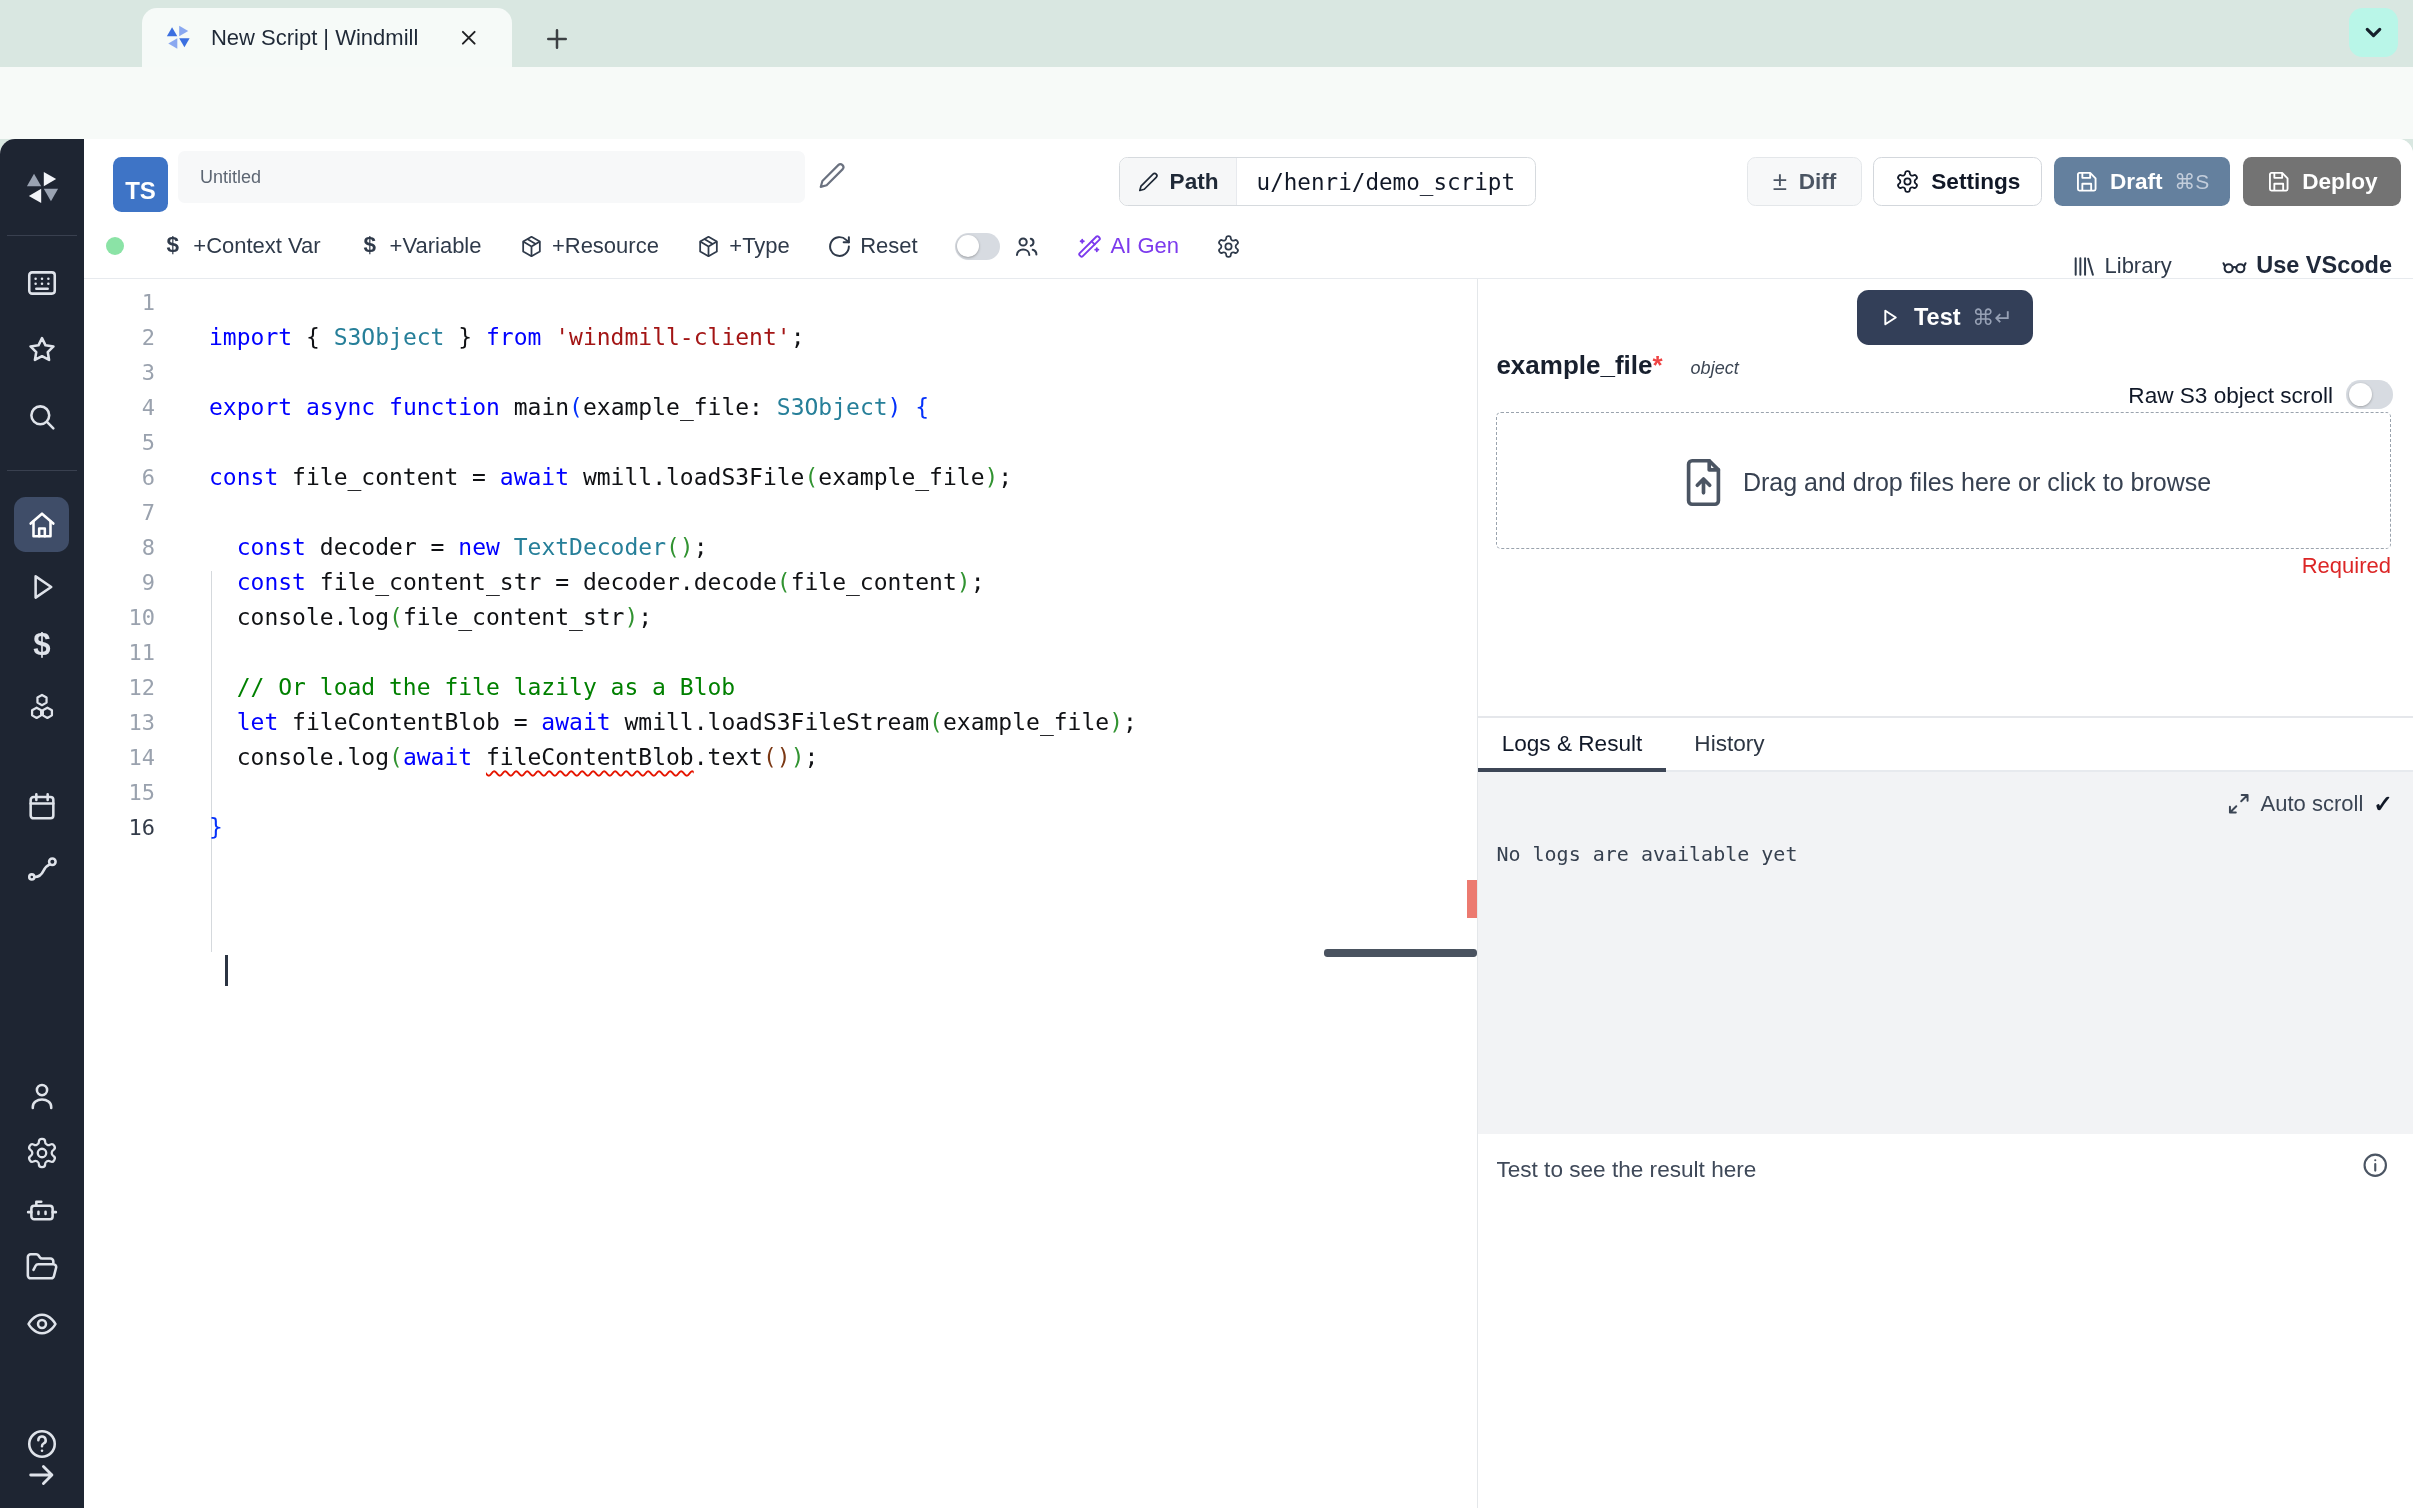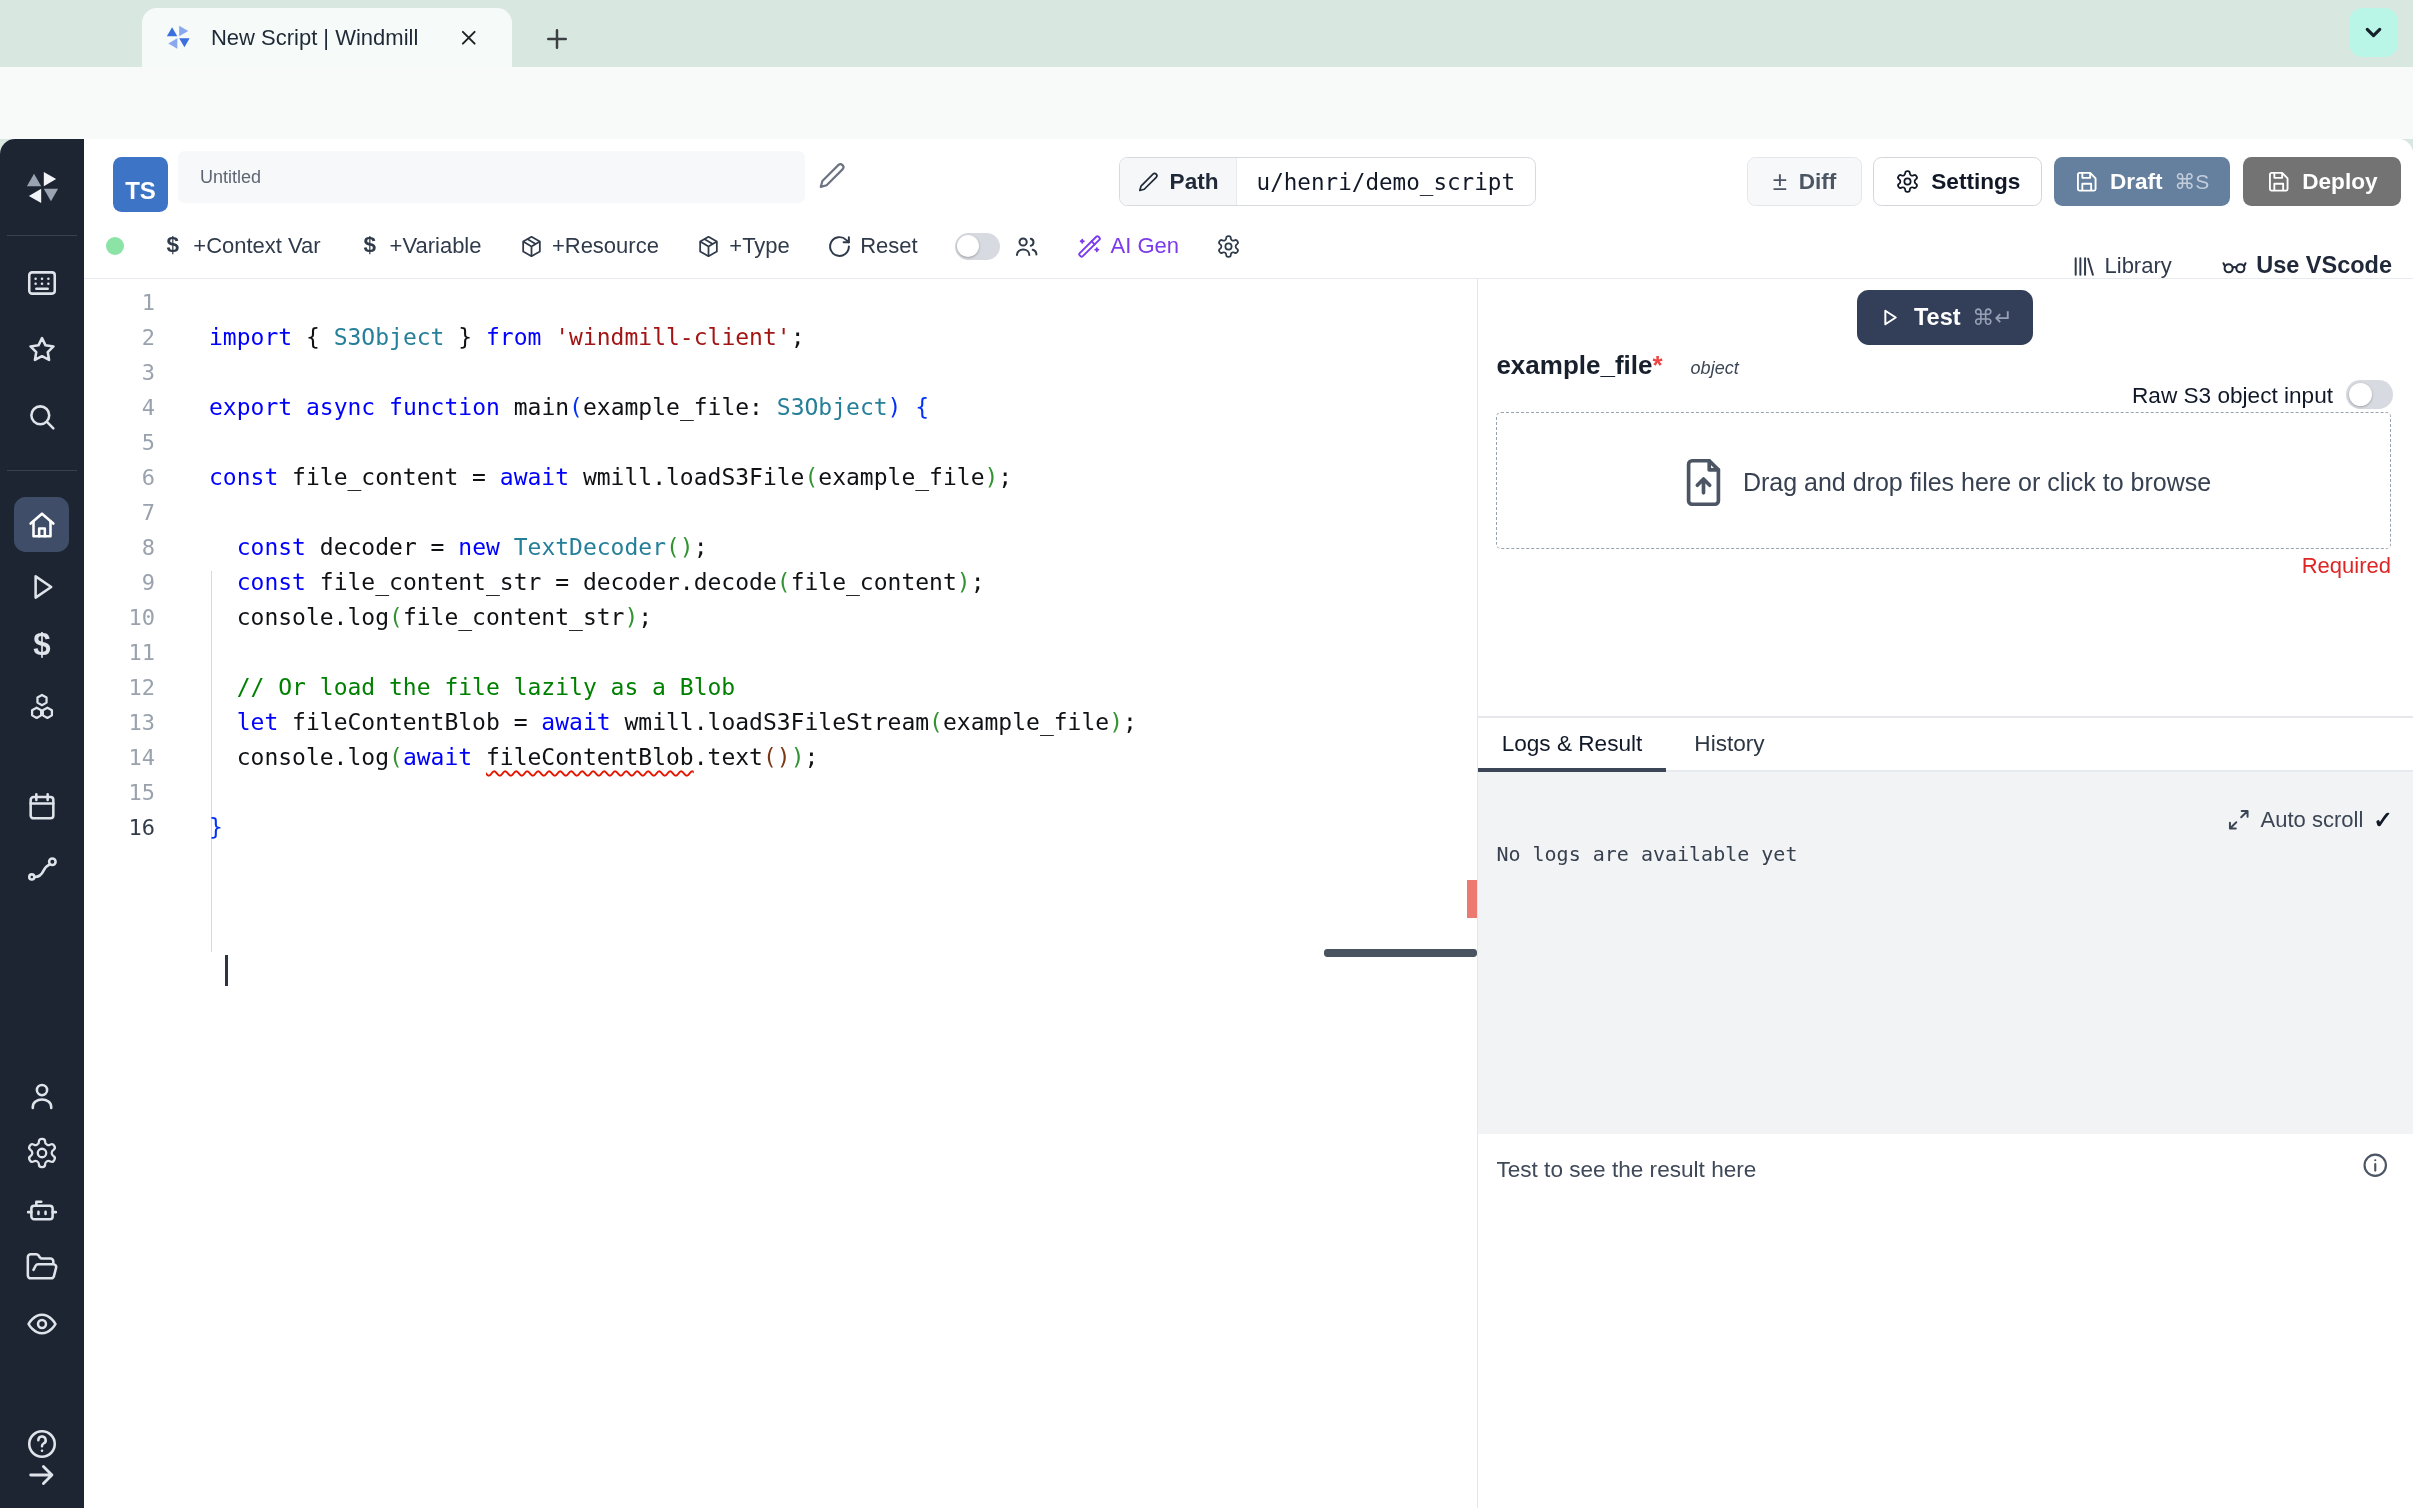--- a/index.html
+++ b/index.html
@@ -100,21 +100,21 @@
   .dz-label { font-size:25px; font-weight:500; color:#374151; }
   .required-label { position:absolute; right:22px; top:274px; font-size:22px; color:#dc2626; }
 
   .logs-divider { position:absolute; left:0; right:0; top:437px; height:1.7px; background:#e5e7eb; }
   .logtab { position:absolute; top:439px; height:52px; line-height:52px; text-align:center; font-size:22.6px; }
   .logtab.active { left:0; width:188px; color:#101828; }
   .logtab.idle { left:201px; width:101px; color:#2d3643; }
   .logtab-underline { position:absolute; left:0; top:489px; width:188px; height:4.2px; background:#3d4656; }
   .logtab-border { position:absolute; left:0; right:0; top:491px; height:1.7px; background:#e7eaee; }
   .logs-box { position:absolute; left:0; right:0; top:493px; height:362px; background:#f2f3f5; }
-  .autoscroll { position:absolute; right:20px; top:34px; display:flex; align-items:center; gap:10px; color:#3b4554; font-size:22px; }
+  .autoscroll { position:absolute; right:20px; top:18px; display:flex; align-items:center; gap:10px; color:#3b4554; font-size:22px; }
   .as-check { color:#111827; font-weight:700; font-size:23.5px; }
   .no-logs { position:absolute; left:18.4px; top:70px; font-size:20px; color:#36404f; }
   .result-row { position:absolute; left:18.4px; top:878px; font-size:22.6px; color:#3f4959; }
   .info-ic { position:absolute; right:23.5px; top:872px; color:#4b5563; }
 </style>
 </head>
 <body>
 
 <div class="tabstrip">
   <div class="tab">
@@ -524,21 +524,21 @@
       <span>Test</span>
       <span class="test-kbd">⌘↵</span>
     </div>
 
     <div class="arg-row">
       <span class="arg-name">example_file</span>
       <span class="arg-star">*</span>
       <span class="arg-type">object</span>
     </div>
 
-    <span class="raws3-label">Raw S3 object input</span>
+    <span class="raws3-label">Raw S3 object scroll</span>
     <span class="raws3-toggle"></span>
 
     <div class="dropzone">
       <svg width="55" height="55" viewBox="0 0 24 24" fill="none" stroke="#4b5563" stroke-width="1.6" stroke-linecap="round" stroke-linejoin="round">
           <path d="M14.5 2.5H7A1.5 1.5 0 0 0 5.5 4v16A1.5 1.5 0 0 0 7 21.5h10a1.5 1.5 0 0 0 1.5-1.5V6.5Z"></path>
           <path d="M14.5 2.5v4h4"></path>
           <path d="M12 16.5V11M9.3 13.2 12 10.5l2.7 2.7"></path>
         </svg>
       <span class="dz-label">Drag and drop files here or click to browse</span>
     </div>

